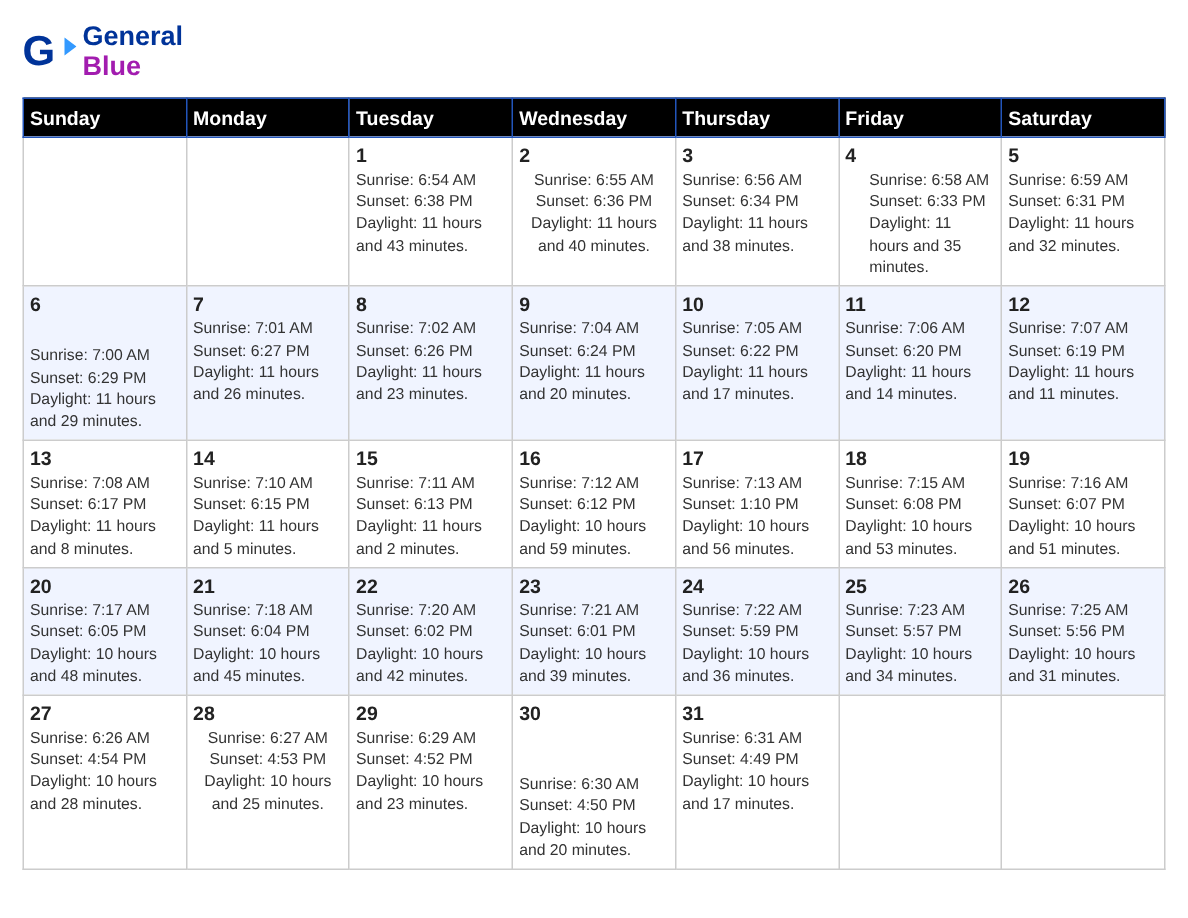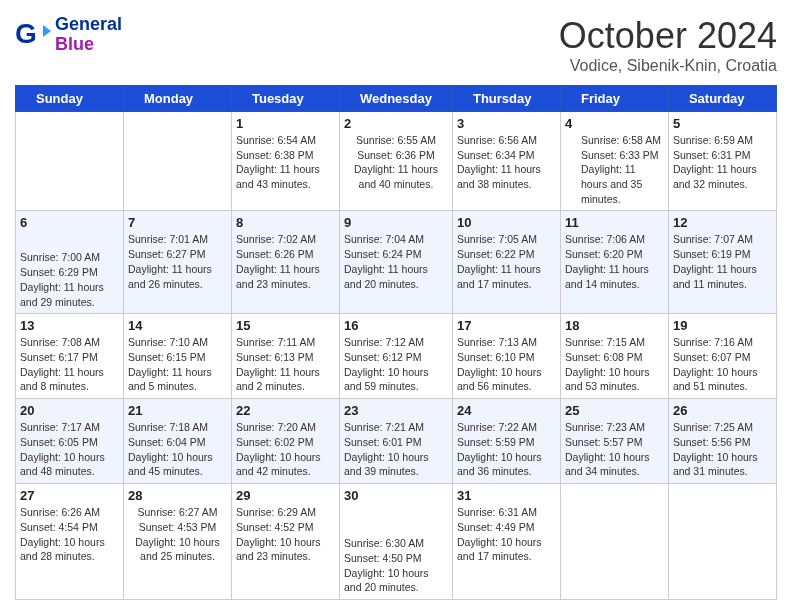--- a/index.html
+++ b/index.html
@@ -32,23 +32,23 @@
     .location-title {
       font-size: 16px;
       color: #555;
     }
     table {
       width: 100%;
       border-collapse: collapse;
       font-size: 11px;
     }
     thead tr th {
-      background-color: #1d4ed8;
+      background-color: #000000;
       color: #fff;
-      padding: 5px 20px;
+      padding: 5px 4px;
       text-align: left;
       font-size: 13px;
       font-weight: bold;
       border: 1px solid #2255bb;
     }
     tbody tr td {
       border: 1px solid #ccc;
       vertical-align: top;
       padding: 4px;
       height: 85px;
@@ -85,24 +85,20 @@
       <svg width="36" height="36" viewBox="0 0 36 36">
         <text x="0" y="26" font-size="28" font-weight="bold" fill="#003399" font-family="Arial">G</text>
         <polygon points="28,8 36,14 28,20" fill="#3399ff"></polygon>
       </svg>
       <div>
         <div style="font-size:18px; font-weight:bold; color:#003399; line-height:1.1;">General</div>
         <div style="font-size:18px; font-weight:bold; color:#a21caf; line-height:1.1;">Blue</div>
       </div>
     </div>
   </div>
-  <div class="title-area">
-    <div class="month-title">October 2024</div>
-    <div class="location-title">Vodice, Sibenik-Knin, Croatia</div>
-  </div>
 </div>
 
 <table>
   <thead>
     <tr>
     <th>Sunday</th>
         <th>Monday</th>
         <th>Tuesday</th>
         <th>Wednesday</th>
         <th>Thursday</th>
@@ -210,21 +206,21 @@
         </td>
         <td>
           <span class="day-num">16</span>
           <div class="day-detail" style="white-space: pre-line;">Sunrise: 7:12 AM
 Sunset: 6:12 PM
 Daylight: 10 hours and 59 minutes.</div>
         </td>
         <td>
           <span class="day-num">17</span>
           <div class="day-detail" style="white-space: pre-line;">Sunrise: 7:13 AM
-Sunset: 6:10 PM
+Sunset: 1:10 PM
 Daylight: 10 hours and 56 minutes.</div>
         </td>
         <td>
           <span class="day-num">18</span>
           <div class="day-detail" style="white-space: pre-line;">Sunrise: 7:15 AM
 Sunset: 6:08 PM
 Daylight: 10 hours and 53 minutes.</div>
         </td>
         <td>
           <span class="day-num">19</span>

